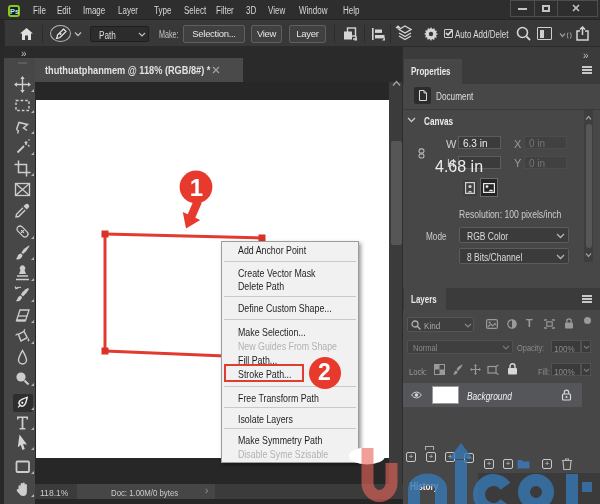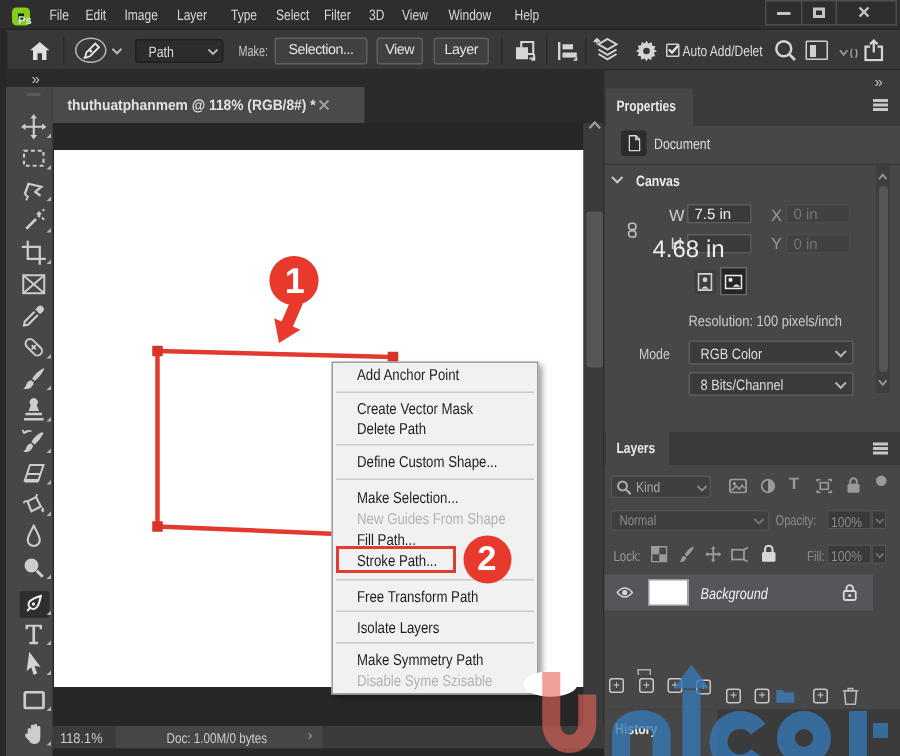--- a/index.html
+++ b/index.html
@@ -4,21 +4,21 @@
 *{margin:0;padding:0;box-sizing:border-box}
 html,body{width:600px;height:504px;overflow:hidden;background:#3a3a3a}
 #app{position:relative;width:600px;height:504px;background:#3a3a3a;font-family:"Liberation Sans",sans-serif;overflow:hidden}
 .ab{position:absolute}
 .t{position:absolute;white-space:nowrap;transform-origin:0 0}
 svg{display:block}
 </style></head><body>
 <div id="app">
 
 <div class="ab" style="left:0;top:0;width:600px;height:20px;background:#2e2e2e;border-bottom:1px solid #242424"></div>
-<div class="ab" style="left:8px;top:4.5px;width:11.5px;height:12px;border:4px solid #84cc16;border-radius:3px;background:#0d2430;color:#d5e5ee;font-size:7.5px;font-weight:bold;text-align:center;line-height:10.5px">Ps</div>
+<div class="ab" style="left:8px;top:4.5px;width:11.5px;height:12px;border:2px solid #84cc16;border-radius:3px;background:#0d2430;color:#d5e5ee;font-size:7.5px;font-weight:bold;text-align:center;line-height:10.5px">Ps</div>
 <div class="t" style="left:33px;top:5px;font-size:10px;color:#d8d8d8;transform:scaleX(0.8)">File</div>
 <div class="t" style="left:57px;top:5px;font-size:10px;color:#d8d8d8;transform:scaleX(0.8)">Edit</div>
 <div class="t" style="left:83px;top:5px;font-size:10px;color:#d8d8d8;transform:scaleX(0.8)">Image</div>
 <div class="t" style="left:118px;top:5px;font-size:10px;color:#d8d8d8;transform:scaleX(0.8)">Layer</div>
 <div class="t" style="left:154px;top:5px;font-size:10px;color:#d8d8d8;transform:scaleX(0.8)">Type</div>
 <div class="t" style="left:184px;top:5px;font-size:10px;color:#d8d8d8;transform:scaleX(0.8)">Select</div>
 <div class="t" style="left:216px;top:5px;font-size:10px;color:#d8d8d8;transform:scaleX(0.8)">Filter</div>
 <div class="t" style="left:246px;top:5px;font-size:10px;color:#d8d8d8;transform:scaleX(0.8)">3D</div>
 <div class="t" style="left:268px;top:5px;font-size:10px;color:#d8d8d8;transform:scaleX(0.8)">View</div>
 <div class="t" style="left:299px;top:5px;font-size:10px;color:#d8d8d8;transform:scaleX(0.8)">Window</div>
@@ -355,21 +355,21 @@
 
 <div class="ab" style="left:418px;top:148px">
       <svg width="7" height="11" viewBox="0 0 8 12">
         <rect x="1.2" y="0.7" width="5.6" height="4.8" rx="2.2" fill="none" stroke="#c0c0c0" stroke-width="1.2"></rect>
         <rect x="1.2" y="6.4" width="5.6" height="4.8" rx="2.2" fill="none" stroke="#c0c0c0" stroke-width="1.2"></rect>
       </svg>
     </div>
 
 <div class="t" style="left:446px;top:138px;font-size:11px;color:#cfcfcf">W</div>
 <div class="ab" style="left:458px;top:136px;width:43px;height:13px;background:#3b3b3b;border:1px solid #5c5c5c"></div>
-<div class="t" style="left:463px;top:138px;font-size:10px;color:#ededed">7.5 in</div>
+<div class="t" style="left:463px;top:138px;font-size:10px;color:#ededed">6.3 in</div>
 <div class="t" style="left:514px;top:138px;font-size:11px;color:#9a9a9a">X</div>
 <div class="ab" style="left:524px;top:136px;width:43px;height:13px;background:#414141;border:1px solid #4c4c4c"></div>
 <div class="t" style="left:529px;top:138px;font-size:10px;color:#757575">0 in</div>
 
 <div class="t" style="left:447px;top:157px;font-size:11px;color:#cfcfcf">H</div>
 <div class="ab" style="left:458px;top:155.5px;width:43px;height:13px;background:#3b3b3b;border:1px solid #5c5c5c"></div>
 <div class="t" style="left:435px;top:157.5px;font-size:16px;color:#ededed">4.68 in</div>
 <div class="t" style="left:514px;top:157px;font-size:11px;color:#9a9a9a">Y</div>
 <div class="ab" style="left:524px;top:155.5px;width:43px;height:13px;background:#414141;border:1px solid #4c4c4c"></div>
 <div class="t" style="left:529px;top:157.5px;font-size:10px;color:#757575">0 in</div>

